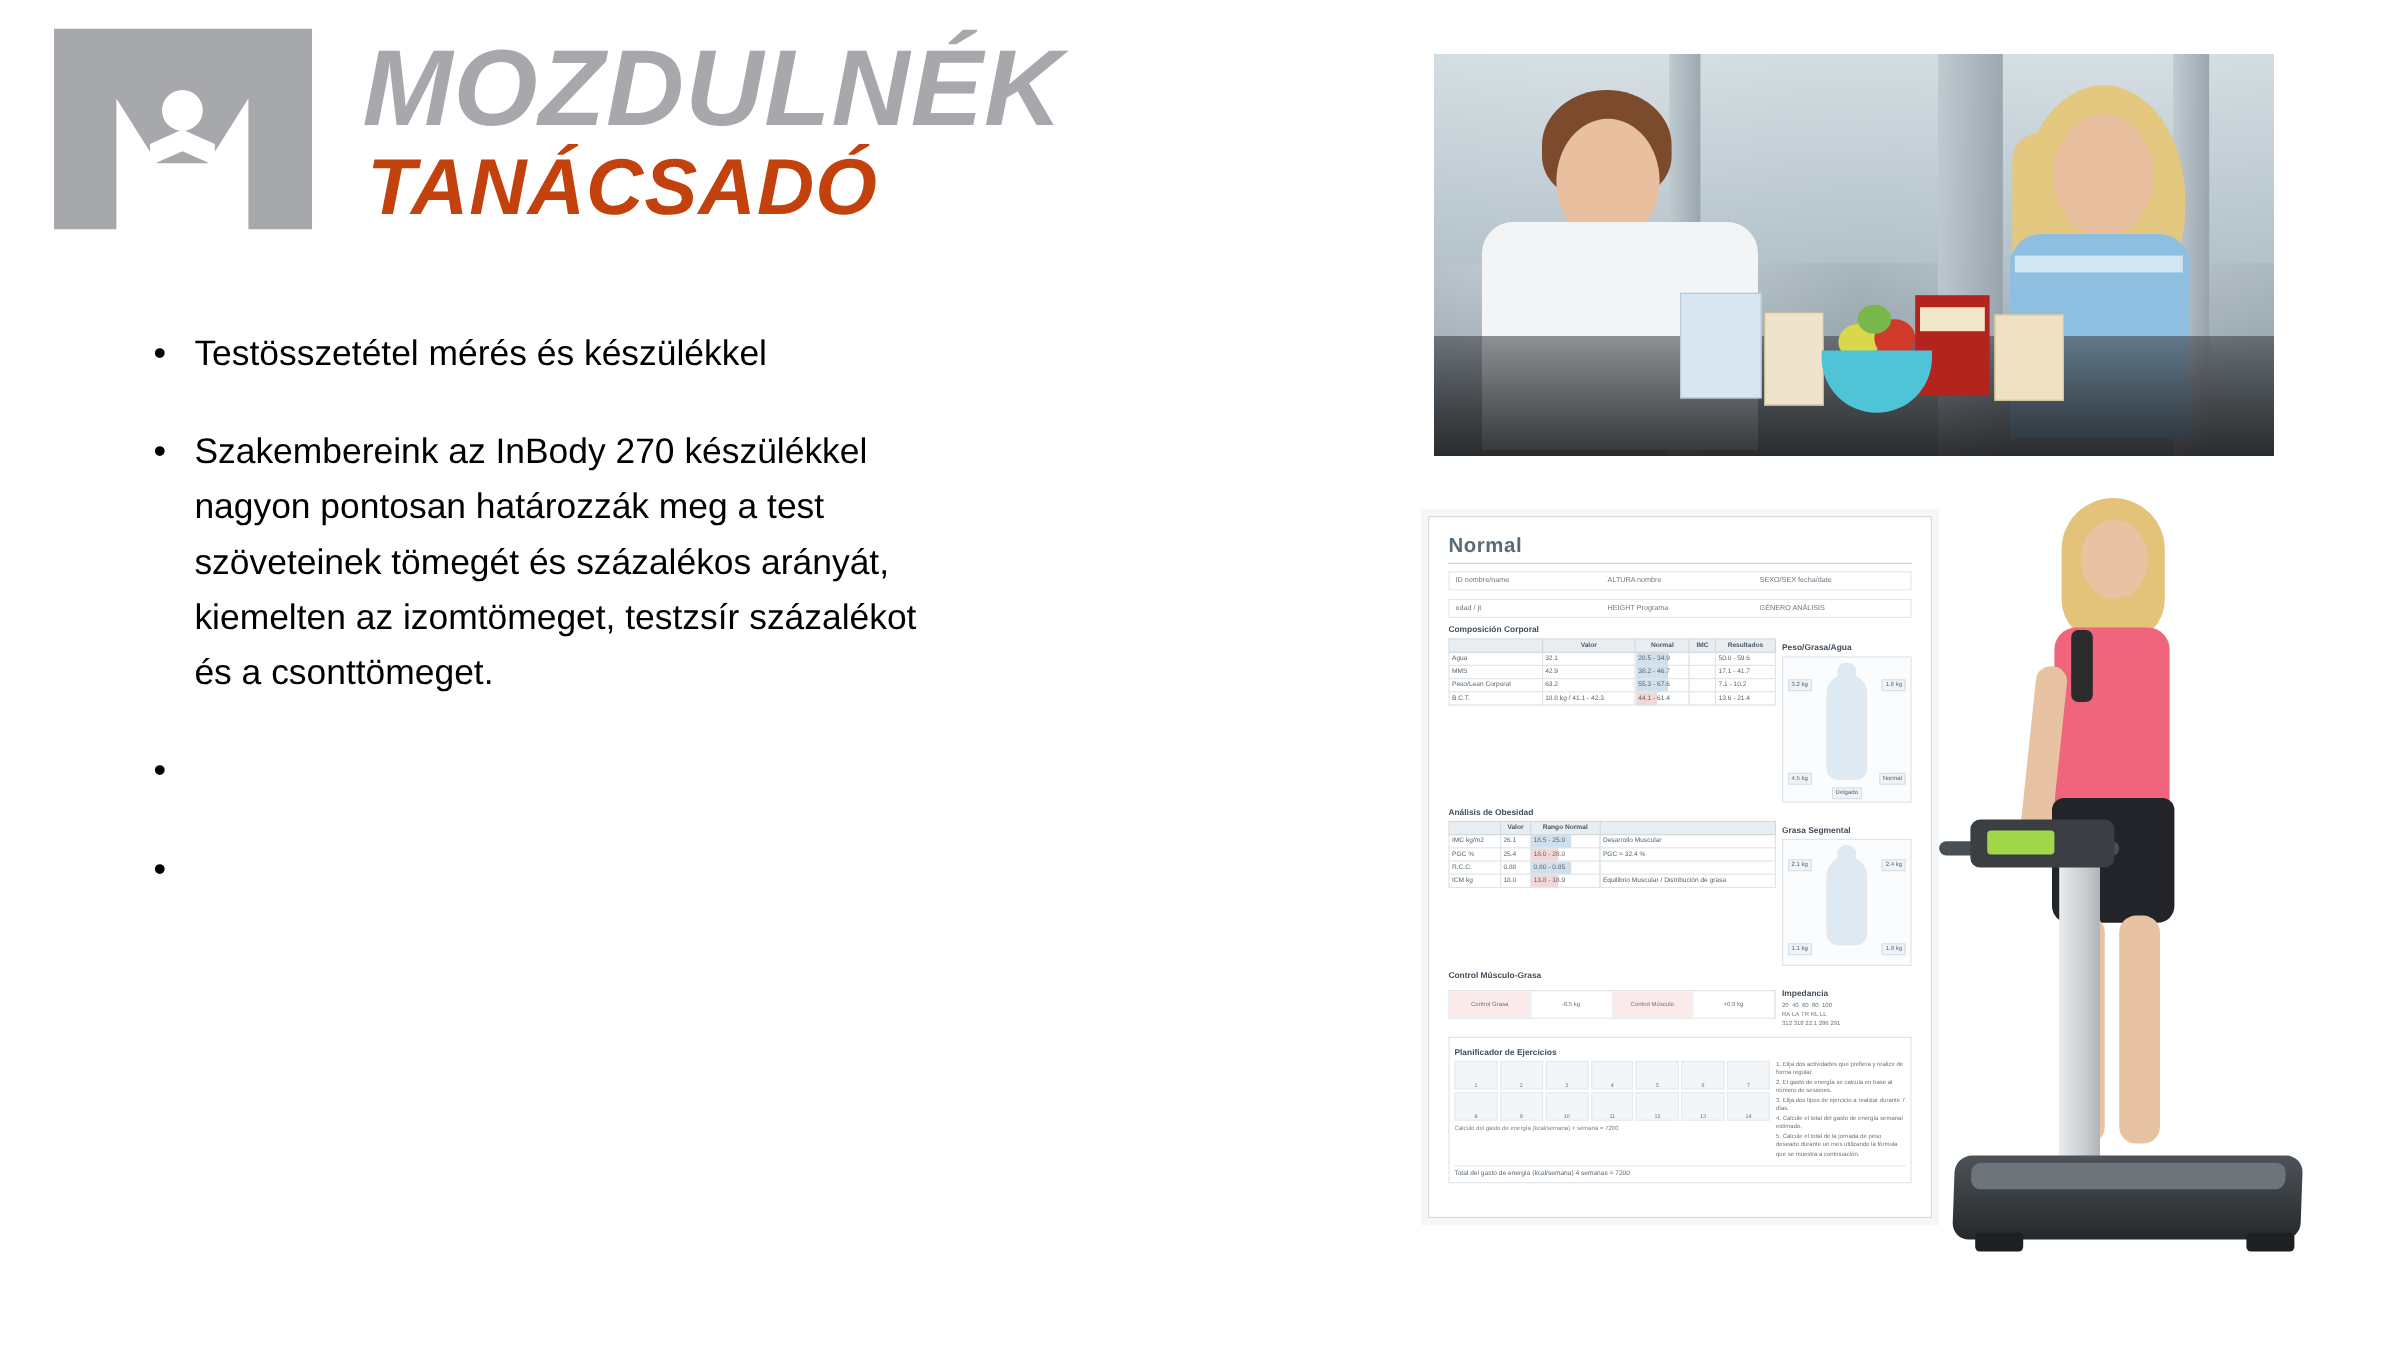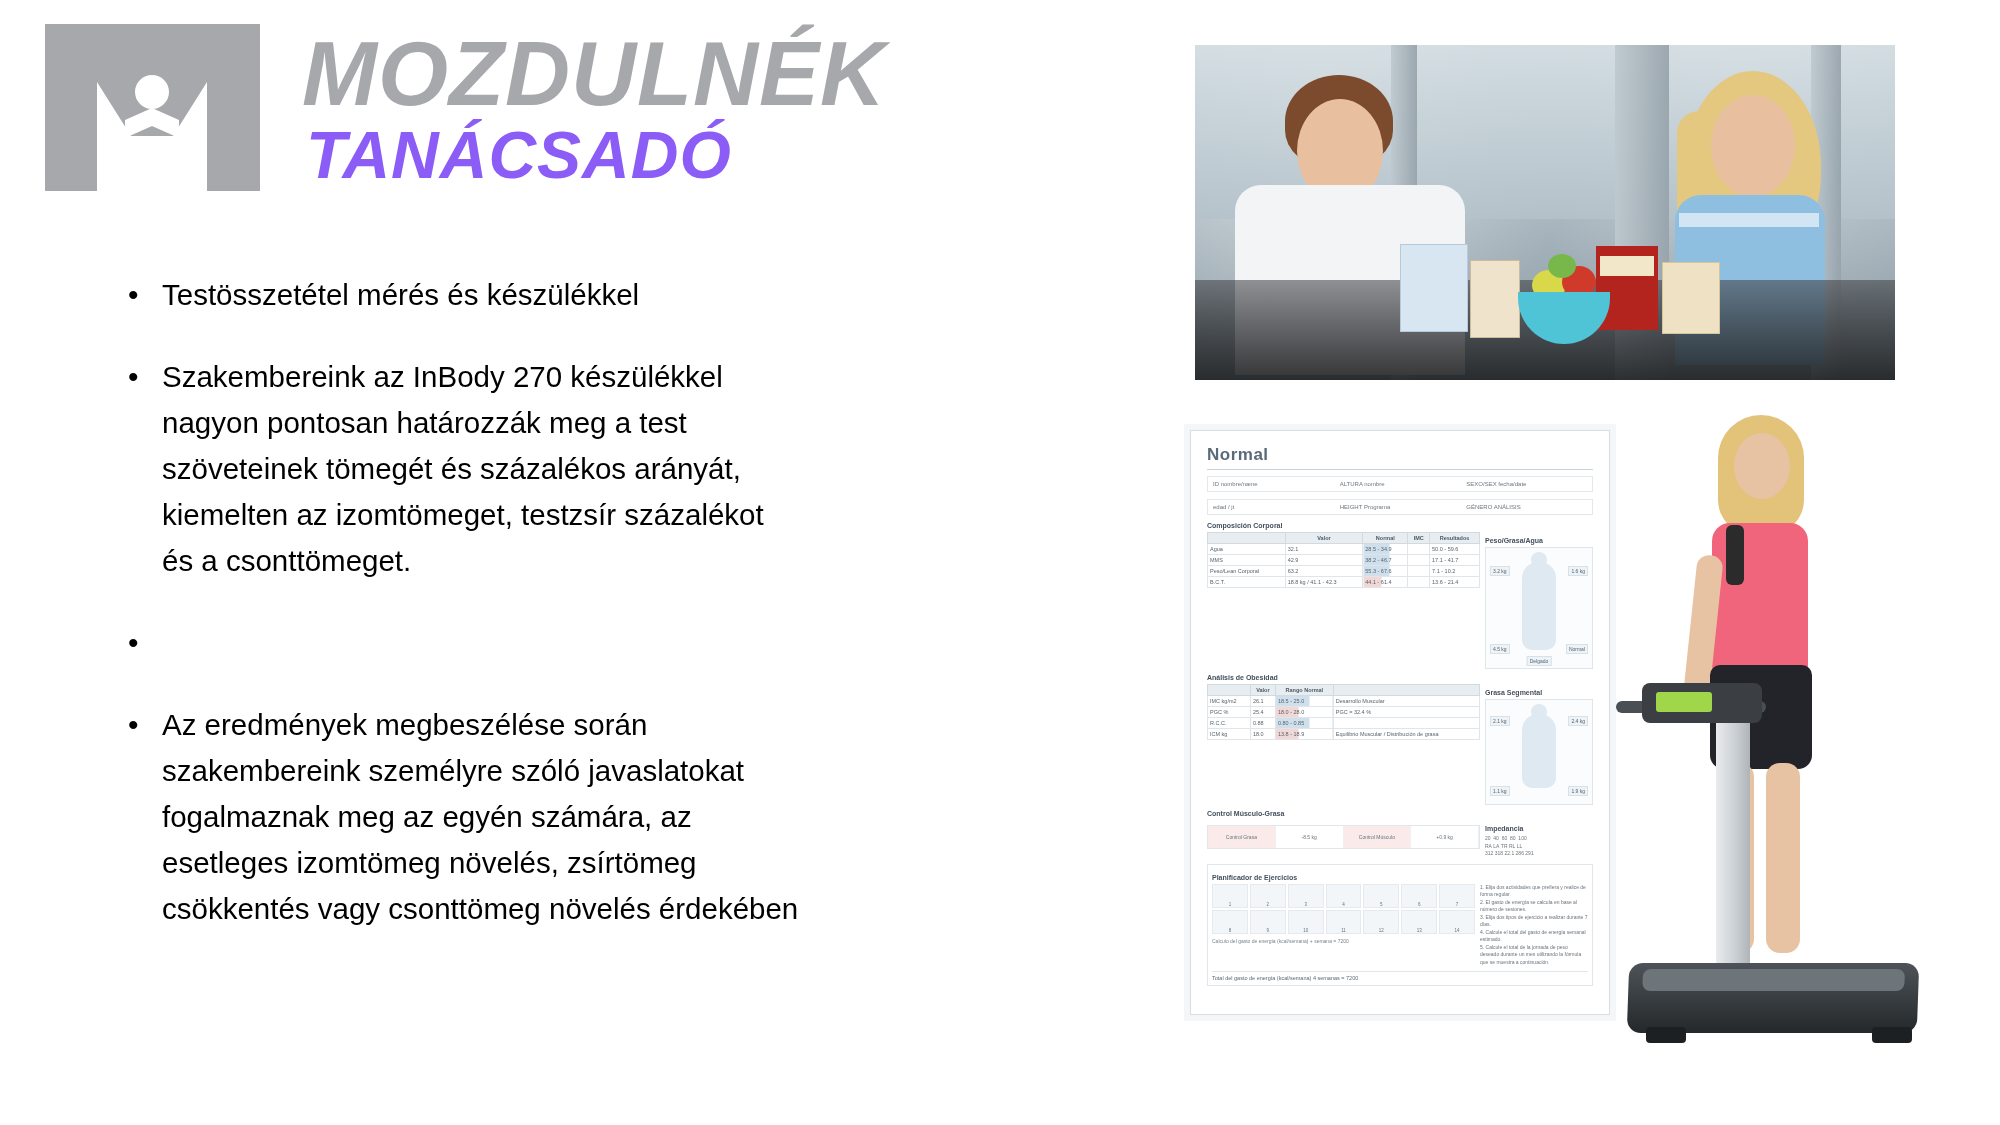--- a/index.html
+++ b/index.html
@@ -53,21 +53,21 @@
     font-style: italic;
     letter-spacing: 1px;
     color: #a6a8ab;
     white-space: nowrap;
   }
   .brand-sub {
     font-size: 66px;
     font-weight: bold;
     font-style: italic;
     letter-spacing: 1px;
-    color: #8b5cf6;
+    color: #c2410c;
     white-space: nowrap;
     margin-top: 6px;
     margin-left: 4px;
   }
 
   
   .bullets {
     position: absolute;
     left: 128px;
     top: 272px;
@@ -434,25 +434,20 @@
 kiemelten az izomtömeget, testzsír százalékot
 és a csonttömeget.</div>
     </div>
 
     <div class="bullet">
       <div class="bullet-dot">•</div>
     </div>
 
     <div class="bullet">
       <div class="bullet-dot">•</div>
-      <div class="bullet-text">Az eredmények megbeszélése során
-szakembereink személyre szóló javaslatokat
-fogalmaznak meg az egyén számára, az
-esetleges izomtömeg növelés, zsírtömeg
-csökkentés vagy csonttömeg növelés érdekében</div>
     </div>
 
   </div>
 
   <div class="photo-consult">
     <div class="bg"></div>
     <div class="window-bar"></div>
     <div class="pillar p1"></div>
     <div class="pillar p2"></div>
     <div class="pillar p3"></div>

